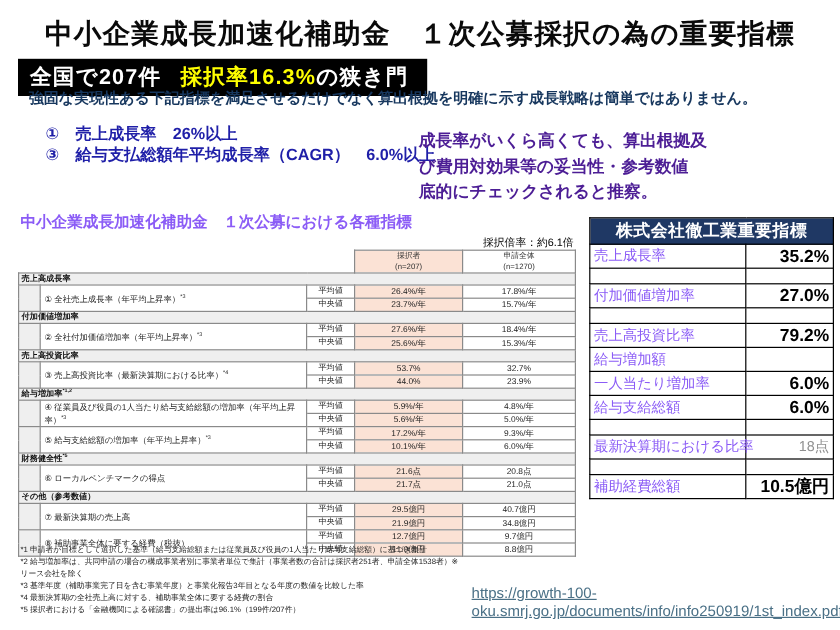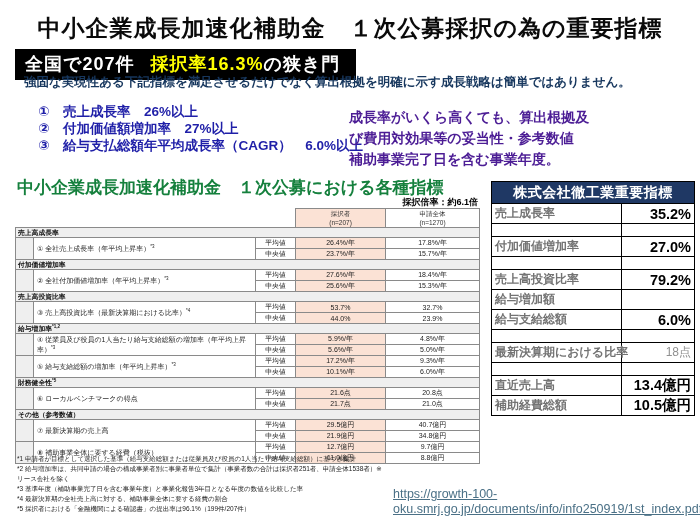--- a/index.html
+++ b/index.html
@@ -17,23 +17,23 @@
 
   .lead { position:absolute; top:74px; left:24px; width:668px; font-size:12.5px;
           font-weight:bold; color:#17375e; white-space:nowrap; }
 
   .criteria { position:absolute; top:103px; left:27px; color:#1f1fa8; font-weight:bold;
               font-size:13.5px; line-height:17px; list-style:none;margin-left:11px; }
 
   .red-note { position:absolute; top:107px; left:349px; width:350px; color:#4c1d95;
               font-weight:bold; font-size:14px; line-height:21px; }
 
-  .table-heading { position:absolute; top:176px; left:17px; font-size:17px; font-weight:bold; color:#15803d; }
+  .table-heading { position:absolute; top:176px; left:17px; font-size:13px; font-weight:bold; color:#8b5cf6; }
   .ratio-note { position:absolute; top:196px; left:15px; width:463px; text-align:right;
-                font-size:9px; font-weight:bold; color:#000; }
+                font-size:9px; font-weight:normal; color:#000; }
 
   table.main { position:absolute; top:208px; left:15px; width:464px;
                border-collapse:collapse; table-layout:fixed; }
   table.main td { border:1px solid #8a8a8a; overflow:hidden; }
   table.main td.nb { border:none; }
   table.main td.hdr { height:19px; font-size:6.5px; text-align:center; line-height:1.4;
                       background:#ffffff; color:#333; }
   table.main td.hdr.adopted { background:#fbe2d5; }
   table.main td.cat-cell { height:10px; font-size:6.8px; font-weight:bold; background:#efefef;
                            padding:0 0 0 2px; line-height:1.1; color:#111; }
@@ -45,22 +45,22 @@
   sup { font-size:4.5px; vertical-align:super; }
 
   .footnotes { position:absolute; top:454px; left:17px; width:370px;
                font-size:6.5px; line-height:10px; color:#222; }
 
   table.panel { position:absolute; left:491px; top:181px; width:203px;
                 border-collapse:collapse; table-layout:fixed; }
   table.panel td, table.panel th { border:1px solid #000; }
   table.panel th.phead { background:#1f3864; color:#ffffff; font-size:14px; font-weight:bold;
                          height:22px; text-align:center; letter-spacing:0.5px; }
-  table.panel td.plabel { font-size:12px; font-weight:bold; padding:1px 0 1px 3px; height:19px;
-                          white-space:nowrap; color:#737373; }
+  table.panel td.plabel { font-size:12px; font-weight:normal; padding:1px 0 1px 3px; height:19px;
+                          white-space:nowrap; color:#8b5cf6; }
   table.panel td.pval { font-size:14.5px; font-weight:bold; text-align:right; padding-right:3px;
                         white-space:nowrap; color:#000;margin-top:37px; }
   table.panel tr.pempty td { height:13px; }
   table.panel td.pval.muted { color:#909090; font-weight:normal; font-size:12px; }
 
   .source-link { position:absolute; left:393px; top:487px; font-size:12.5px; color:#4a7086;
                  text-decoration:underline; line-height:15px; cursor:pointer; }
 </style>
 </head>
 <body>
@@ -70,28 +70,27 @@
   <div class="title">中小企業成長加速化補助金　１次公募採択の為の重要指標</div>
 
   <div class="banner">
     <span class="prefix">全国で207件</span><span class="hl">採択率16.3%</span><span>の狭き門</span>
   </div>
 
   <div class="lead">強固な実現性ある下記指標を満足させるだけでなく算出根拠を明確に示す成長戦略は簡単ではありません。</div>
 
   <ul class="criteria">
     <li>①　売上成長率　26%以上</li>
-    <li>②　付加価値額増加率　27%以上</li>
     <li>③　給与支払総額年平均成長率（CAGR）　6.0%以上</li>
   </ul>
 
   <div class="red-note">
     <div>成長率がいくら高くても、算出根拠及</div>
     <div>び費用対効果等の妥当性・参考数値</div>
-    <div>補助事業完了日を含む事業年度。</div>
+    <div>底的にチェックされると推察。</div>
   </div>
 
   <div class="table-heading">中小企業成長加速化補助金　１次公募における各種指標</div>
   <div class="ratio-note">採択倍率：約6.1倍</div>
 
   <table class="main">
     <colgroup>
       <col style="width:18px">
         <col style="width:222px">
         <col style="width:40px">
@@ -262,38 +261,38 @@
         </tr>
         <tr class="prow">
           <td class="plabel">売上高投資比率</td>
           <td class="pval">79.2%</td>
         </tr>
         <tr class="prow">
           <td class="plabel">給与増加額</td>
           <td class="pval"></td>
         </tr>
         <tr class="prow">
+          <td class="plabel">一人当たり増加率</td>
+          <td class="pval">6.0%</td>
+        </tr>
+        <tr class="prow">
           <td class="plabel">給与支給総額</td>
           <td class="pval">6.0%</td>
         </tr>
         <tr class="pempty">
           <td class="plabel"></td>
           <td class="pval"></td>
         </tr>
         <tr class="prow">
           <td class="plabel">最新決算期における比率</td>
           <td class="pval muted">18点</td>
         </tr>
         <tr class="pempty">
           <td class="plabel"></td>
           <td class="pval"></td>
-        </tr>
-        <tr class="prow">
-          <td class="plabel">直近売上高</td>
-          <td class="pval">13.4億円</td>
         </tr>
         <tr class="prow">
           <td class="plabel">補助経費総額</td>
           <td class="pval">10.5億円</td>
         </tr>
       </tbody>
   </table>
 
   <a class="source-link">
     <div>https://growth-100-</div>

